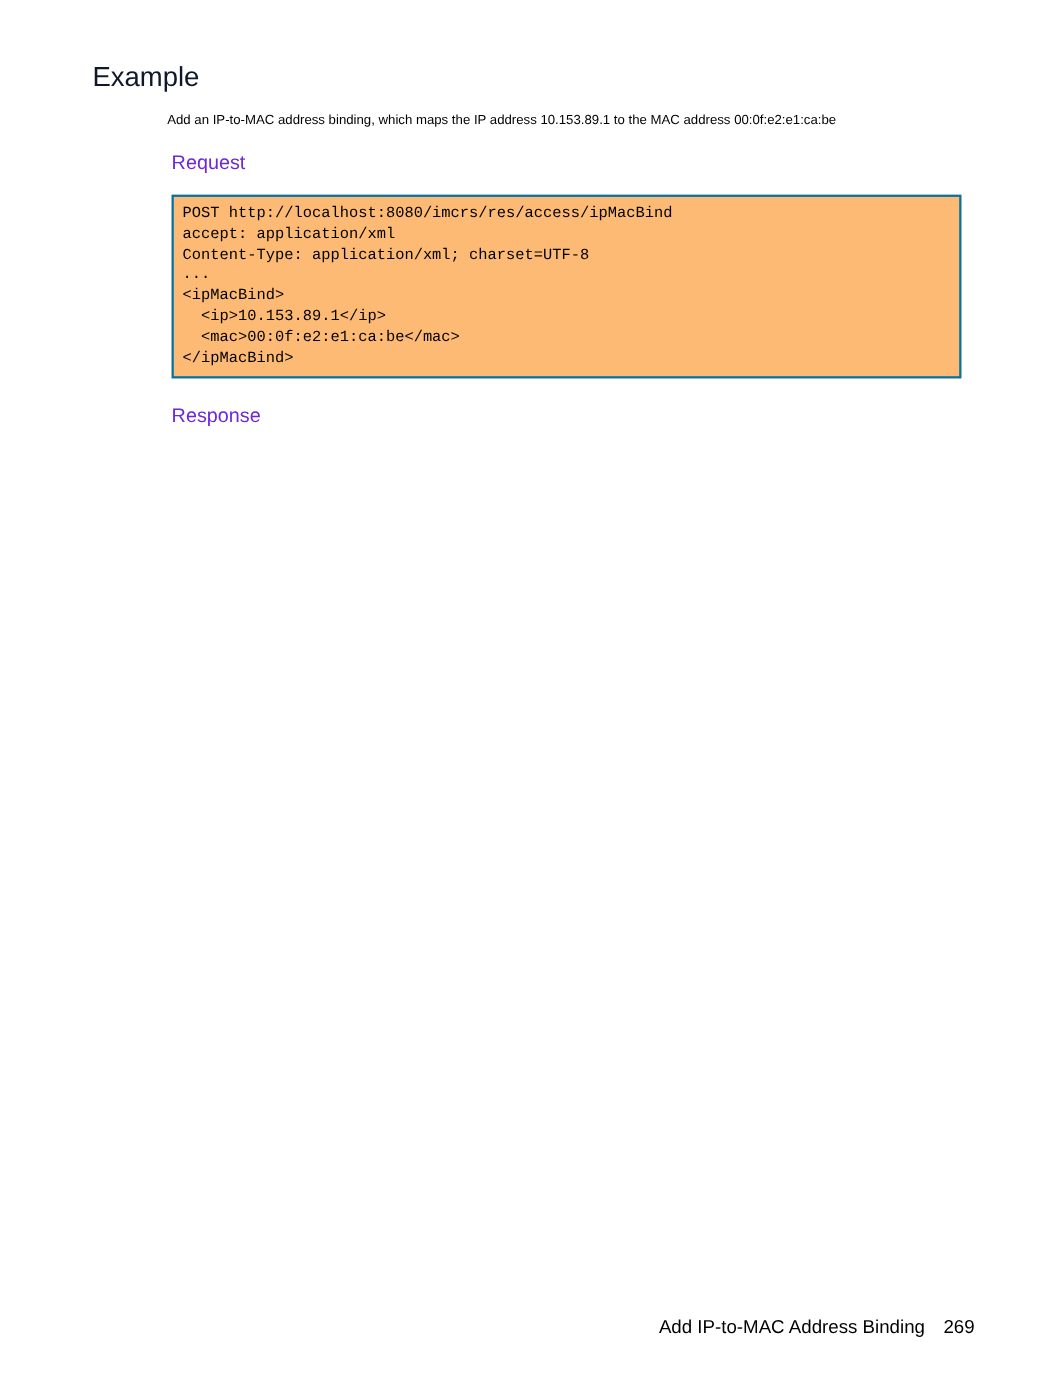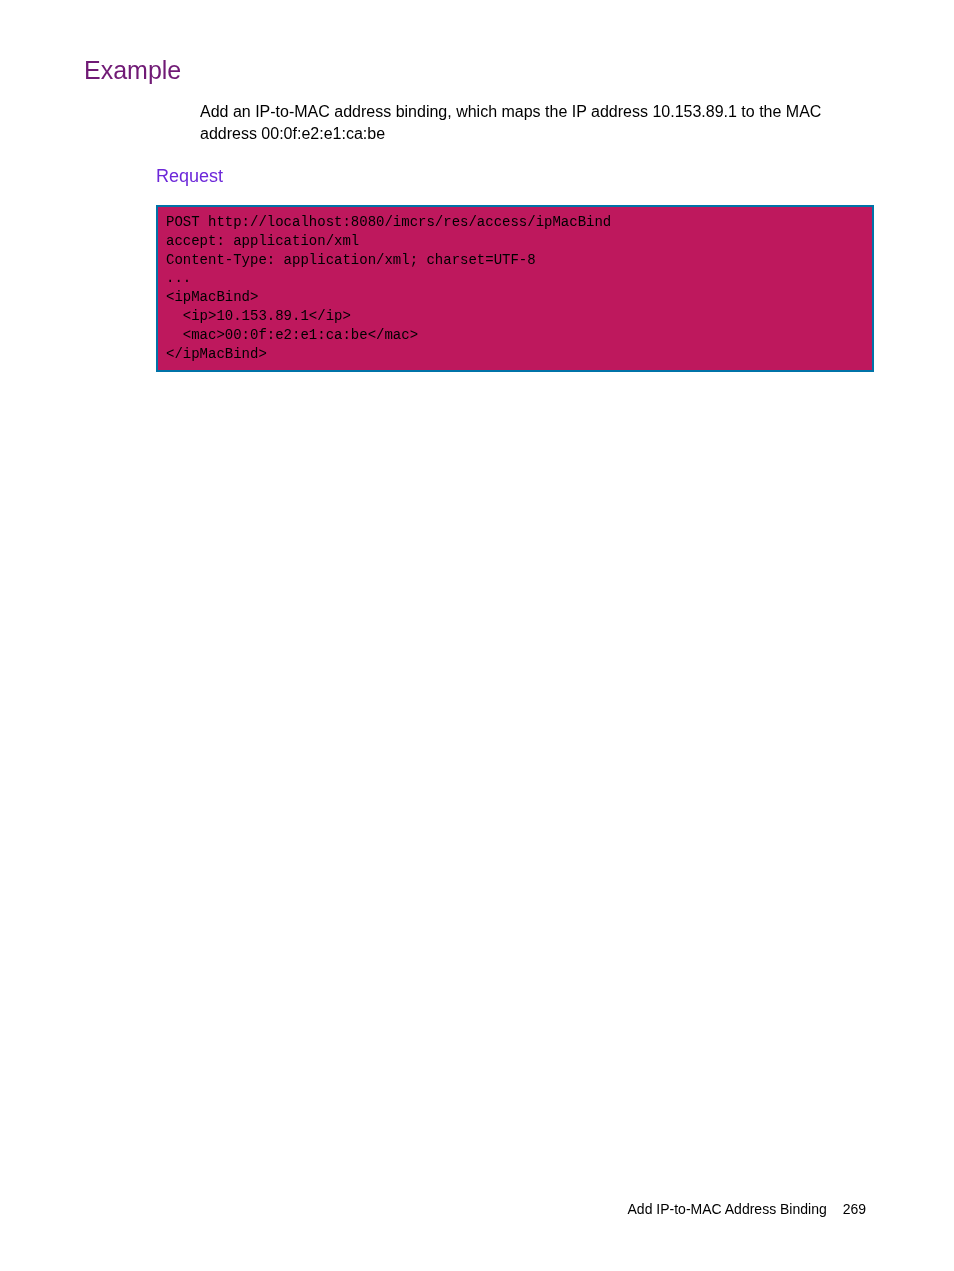--- a/index.html
+++ b/index.html
@@ -12,57 +12,57 @@
       background: #ffffff;
       width: 954px;
       height: 1271px;
       position: relative;
       padding: 0;
     }
     .content {
       padding: 56px 80px 0 80px;
     }
     .example-heading {
-      color: #701a75;
+      color: #0f172a;
       font-size: 25px;
       font-weight: normal;
       margin-bottom: 16px;
       margin-left: 4px;
     }
     .description {
       color: #000000;
-      font-size: 16px;
+      font-size: 12px;
       line-height: 1.4;
-      margin-left: 120px;
+      margin-left: 72px;
       margin-bottom: 20px;
     }
     .subheading {
       color: #6d28d9;
       font-size: 18px;
       font-weight: normal;
       margin-left: 76px;
       margin-bottom: 18px;
     }
     .code-block {
       border: 2px solid #0073a8;
       margin-left: 76px;
       margin-right: 0;
       padding: 6px 8px;
       font-family: "Courier New", Courier, monospace;
       font-size: 14px;
       line-height: 1.35;
       white-space: pre;
-      background: #be185d;
+      background: #fdba74;
       margin-bottom: 24px;
     }
     .footer {
       position: absolute;
       bottom: 54px;
-      right: 88px;
-      font-size: 14px;
+      right: 68px;
+      font-size: 17px;
       color: #000000;
     }
     .footer .page-num {
       margin-left: 12px;
     }
   </style>
 </head>
 <body>
 
 <div class="content">
@@ -72,18 +72,19 @@
   <h3 class="subheading">Request</h3>
   <div class="code-block">POST http://localhost:8080/imcrs/res/access/ipMacBind
 accept: application/xml
 Content-Type: application/xml; charset=UTF-8
 ...
 &lt;ipMacBind&gt;
   &lt;ip&gt;10.153.89.1&lt;/ip&gt;
   &lt;mac&gt;00:0f:e2:e1:ca:be&lt;/mac&gt;
 &lt;/ipMacBind&gt;</div>
 
+  <h3 class="subheading">Response</h3>
 </div>
 
 <div class="footer">
   <span>Add IP-to-MAC Address Binding</span>
   <span class="page-num">269</span>
 </div>
 
 </body></html>

